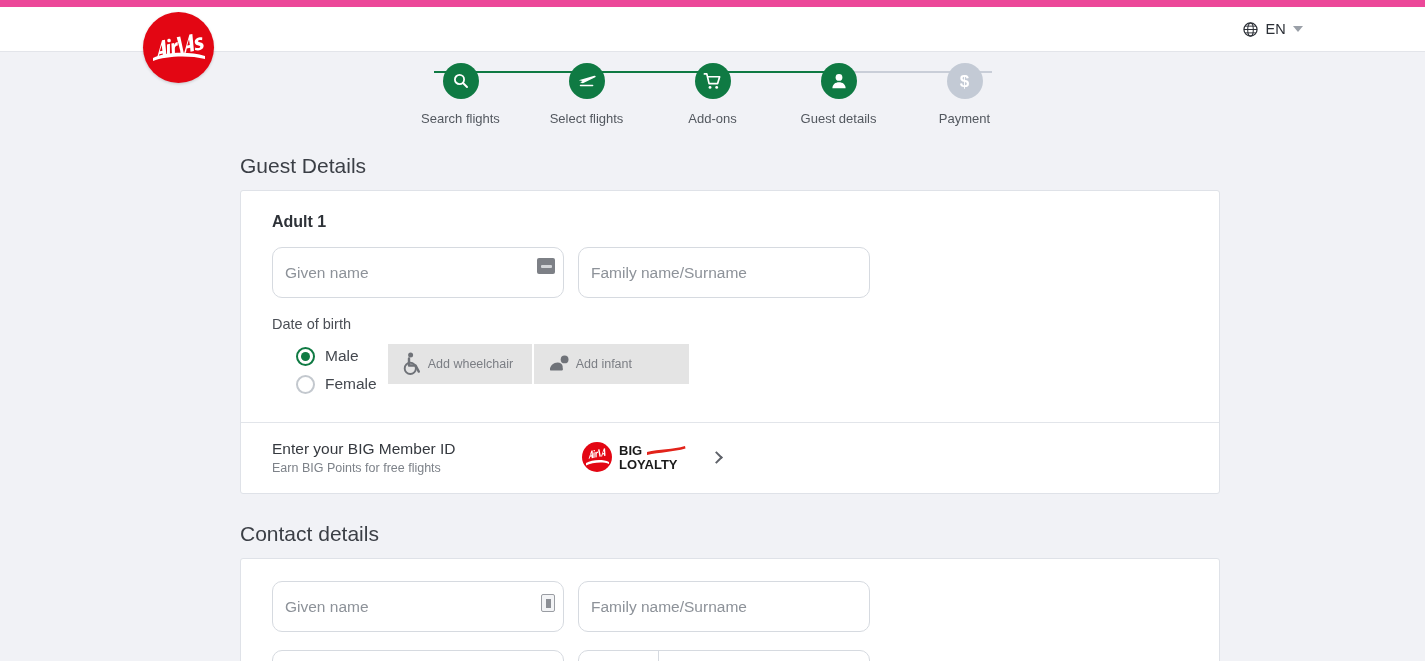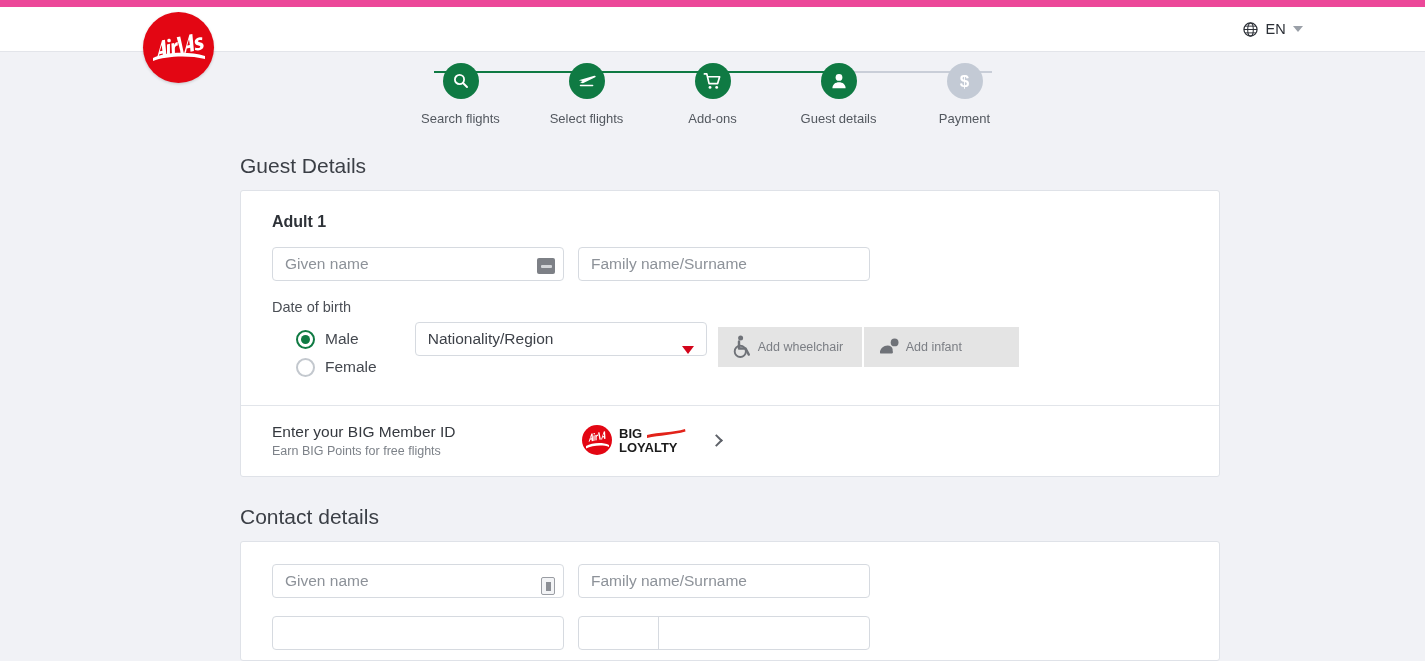--- a/index.html
+++ b/index.html
@@ -119,23 +119,23 @@
   .adult-title {
     font-size: 16px;
     font-weight: bold;
     color: #2e3238;
     margin: 0 0 16px 0;
   }
 
   .row { display: flex; align-items: flex-start; }
   .field {
     position: relative;
-    height: 34px;
+    height: 51px;
     border: 1px solid #d6dae0;
-    border-radius: 4px;
+    border-radius: 10px;
     background: #fff;
     display: flex;
     align-items: center;
     padding: 0 12px;
   }
   .field .ph {
     font-size: 15.5px;
     color: #8d9299;
   }
   .w-given { width: 292px; }
@@ -359,24 +359,20 @@
           <label class="gender">
             <span class="radio on"></span>
             <span>Male</span>
           </label>
           <label class="gender">
             <span class="radio"></span>
             <span>Female</span>
           </label>
         </div>
 
-        <div class="field w-nat" style="margin-left:38px;">
-          <span class="ph" style="color:#3e4249;">Nationality/Region</span>
-          <span class="sel-caret"></span>
-        </div>
 
         <button class="pillbtn wheel">
           <svg width="22" height="24" viewBox="0 0 22 24">
             <circle cx="8.6" cy="3" r="2.5" fill="#6f7278"></circle>
             <path d="M7 6.5 L7 13.5 L13.6 13.5 L16.8 19.6" fill="none" stroke="#6f7278" stroke-width="2.4" stroke-linecap="round" stroke-linejoin="round"></path>
             <circle cx="8.3" cy="16.4" r="5.6" fill="none" stroke="#6f7278" stroke-width="1.9"></circle>
           </svg>
           <span>Add wheelchair</span>
         </button>
 

